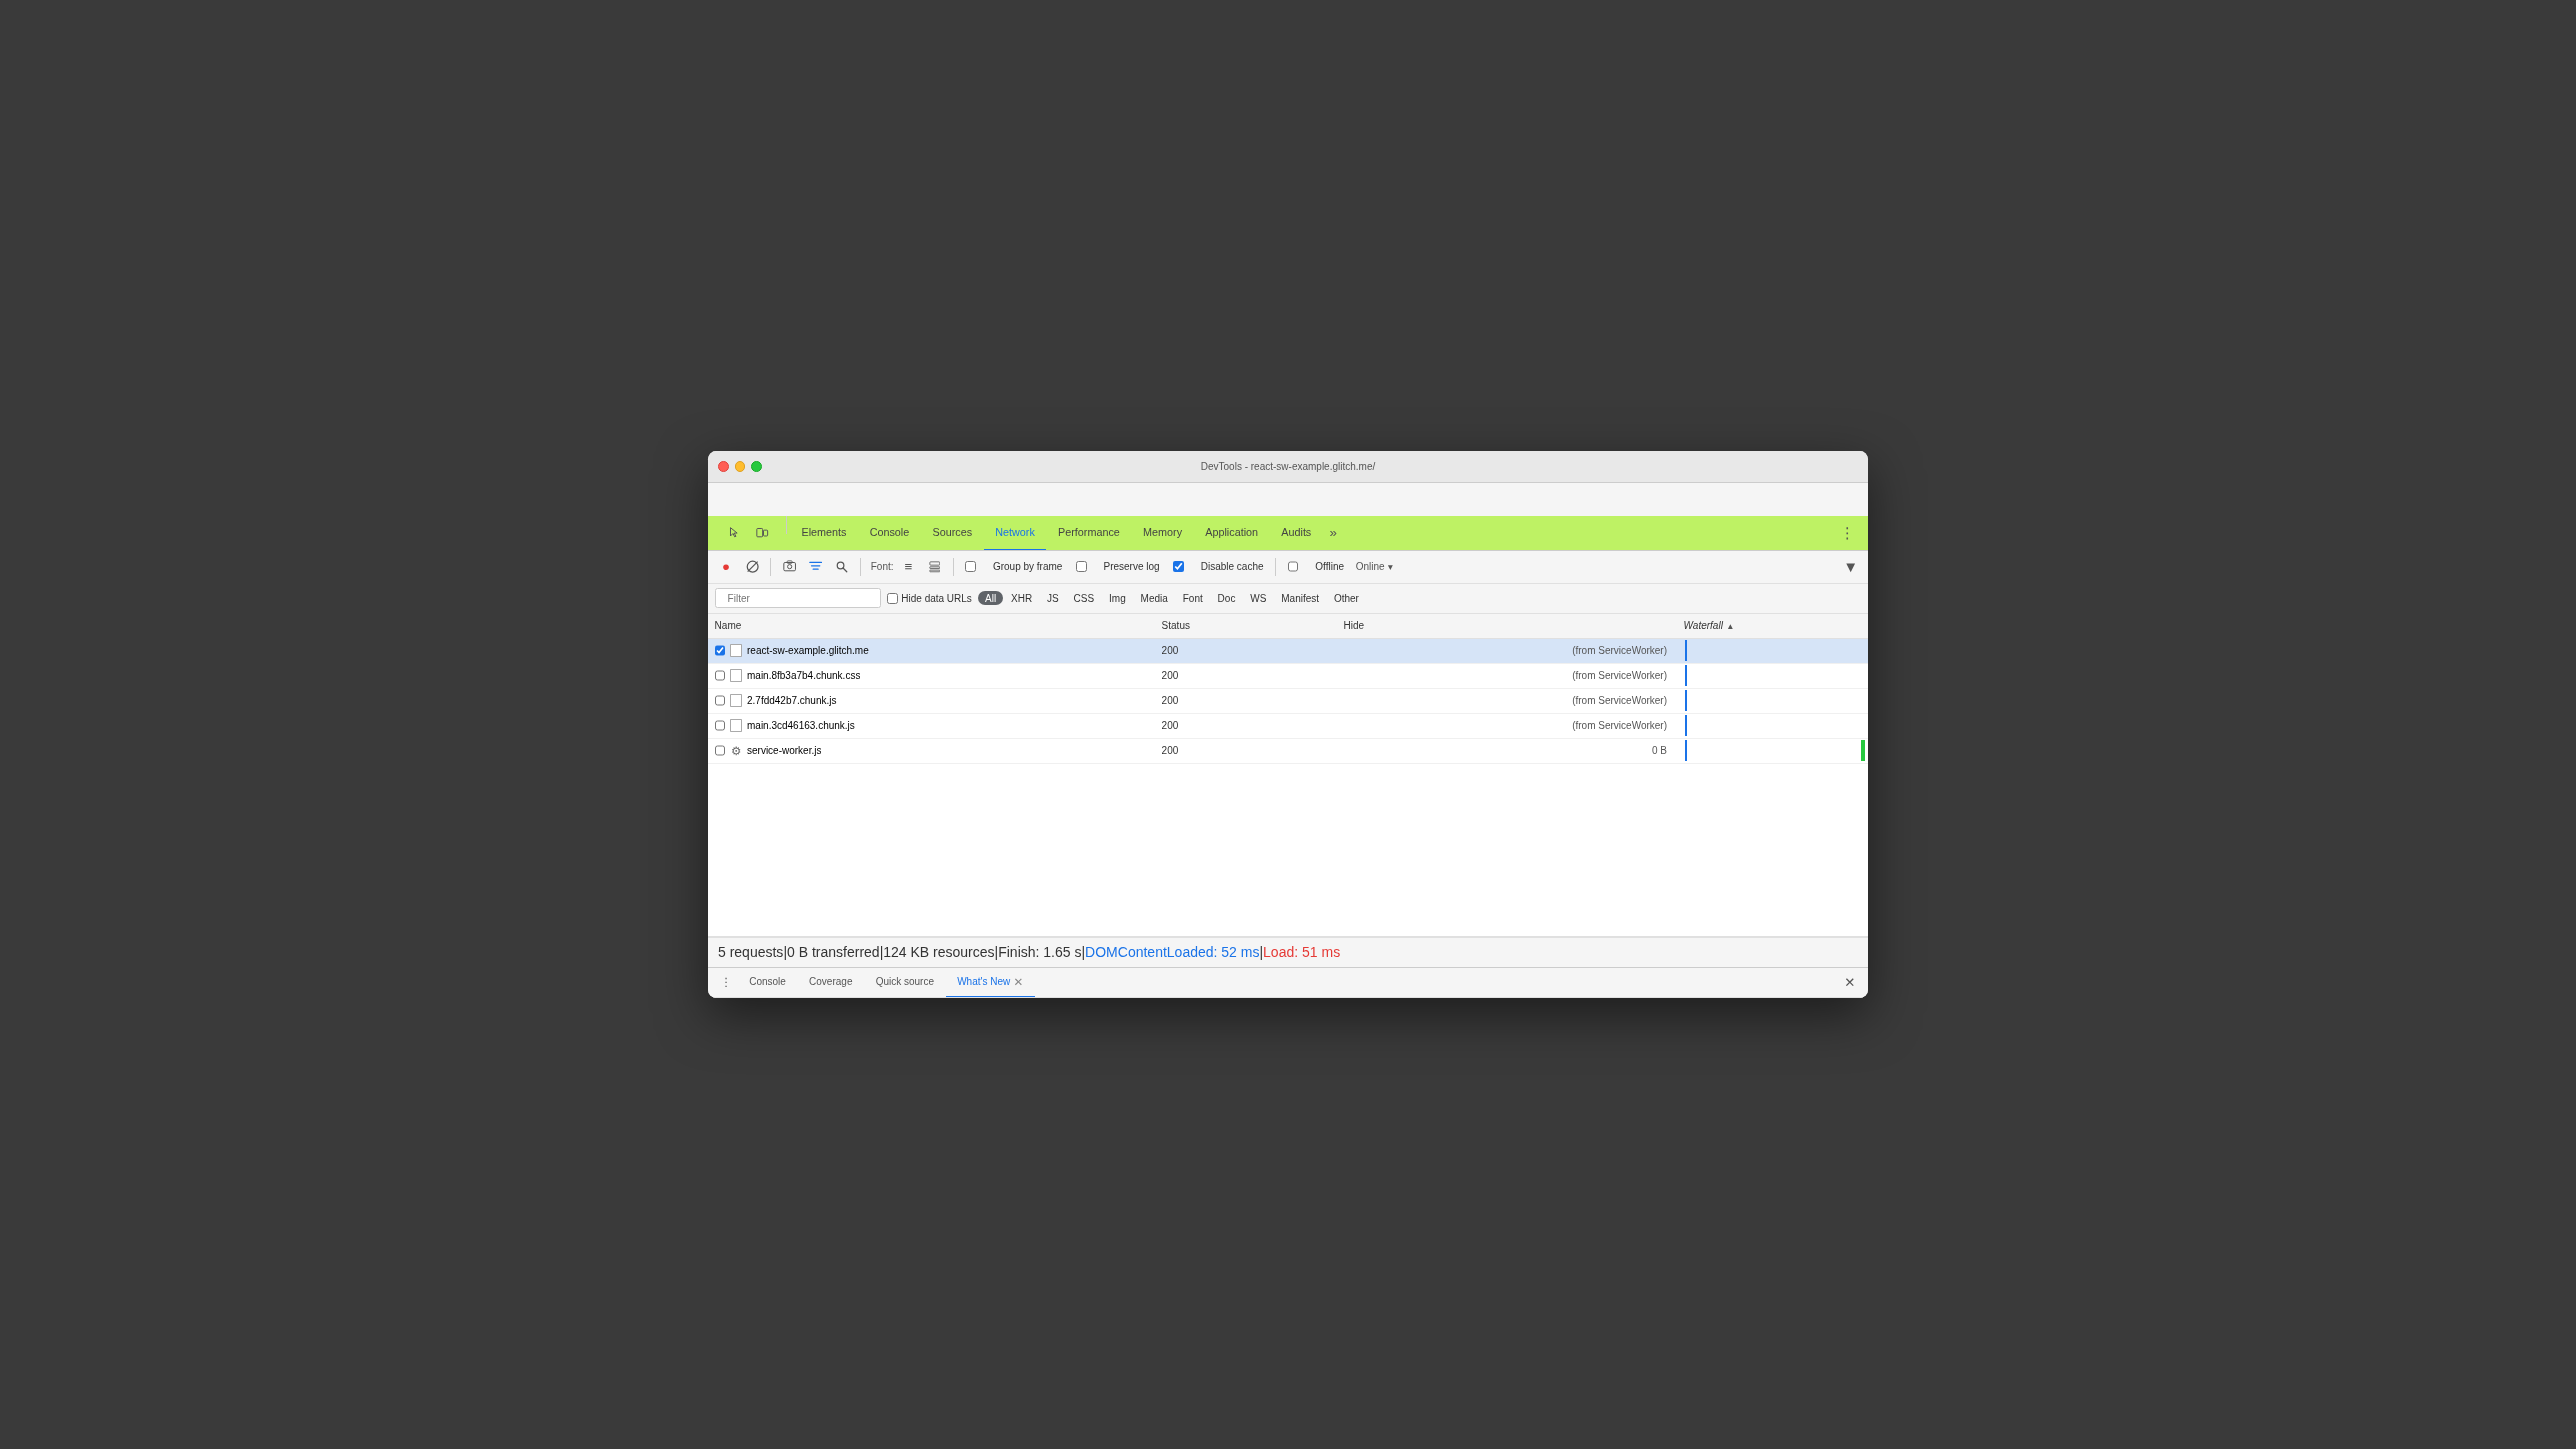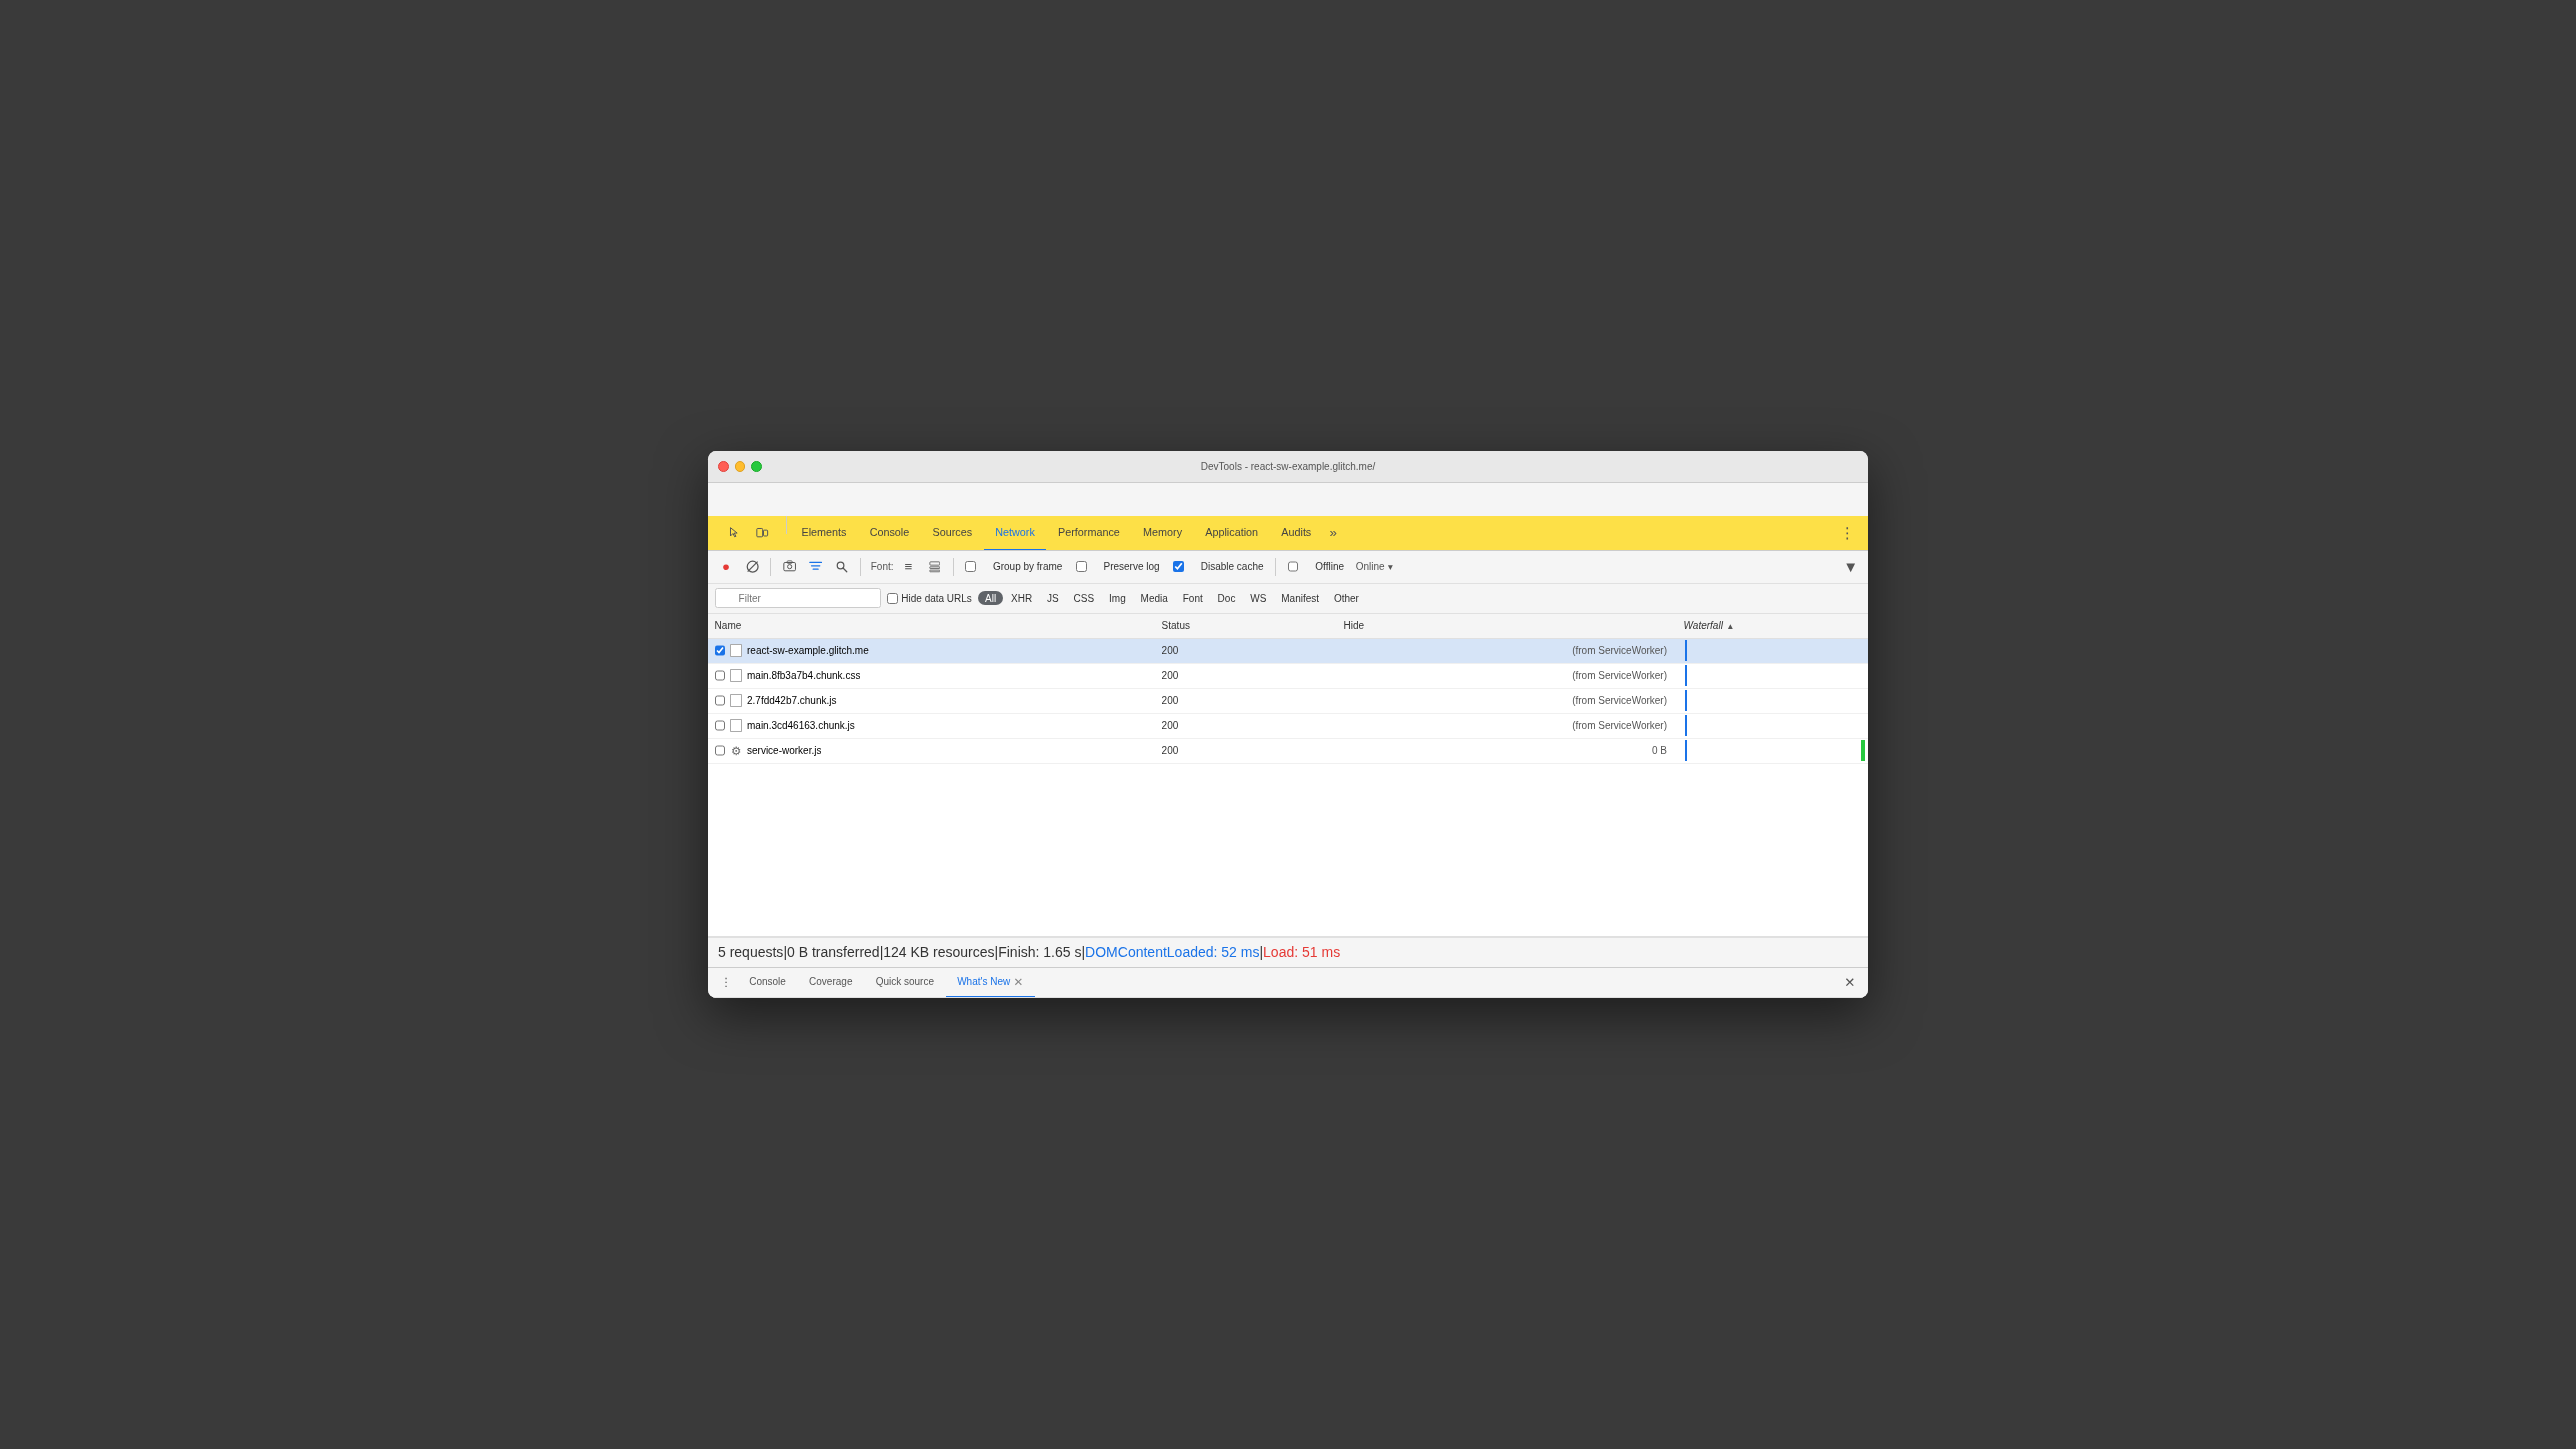--- a/index.html
+++ b/index.html
@@ -42,21 +42,21 @@
     .tl-green { background: #27c93f; border: 0.8px solid #1aab29; }
     .title-bar-text {
       position: absolute;
       left: 50%;
       transform: translateX(-50%);
       font-size: 10px;
       color: #555;
     }
     
     .devtools-tabs {
-      background: #fde047;
+      background: #bef264;
       border-bottom: 0.8px solid #ccc;
       display: flex;
       align-items: stretch;
       height: 35px;
       padding: 0 6.6px;
       margin-top: 33px;
     }
     .devtools-tab {
       padding: 0 11.6px;
       font-size: 10.8px;
@@ -152,21 +152,21 @@
       align-items: center;
       gap: 3.3px;
     }
     .filter-checkbox-group input { cursor: pointer; }
     .filter-checkbox-group label { font-size: 10px; color: #333; cursor: pointer; }
     .filter-input {
       width: 166px;
       height: 20px;
       border: 0.8px solid #ccc;
       border-radius: 2.5px;
-      padding: 0 23px;
+      padding: 0 12px;
       font-size: 10px;
       background: white;
       outline: none;
     }
     .filter-type-btn {
       padding: 1.7px 6.6px;
       font-size: 10px;
       cursor: pointer;
       border-radius: 2.5px;
       color: #333;

